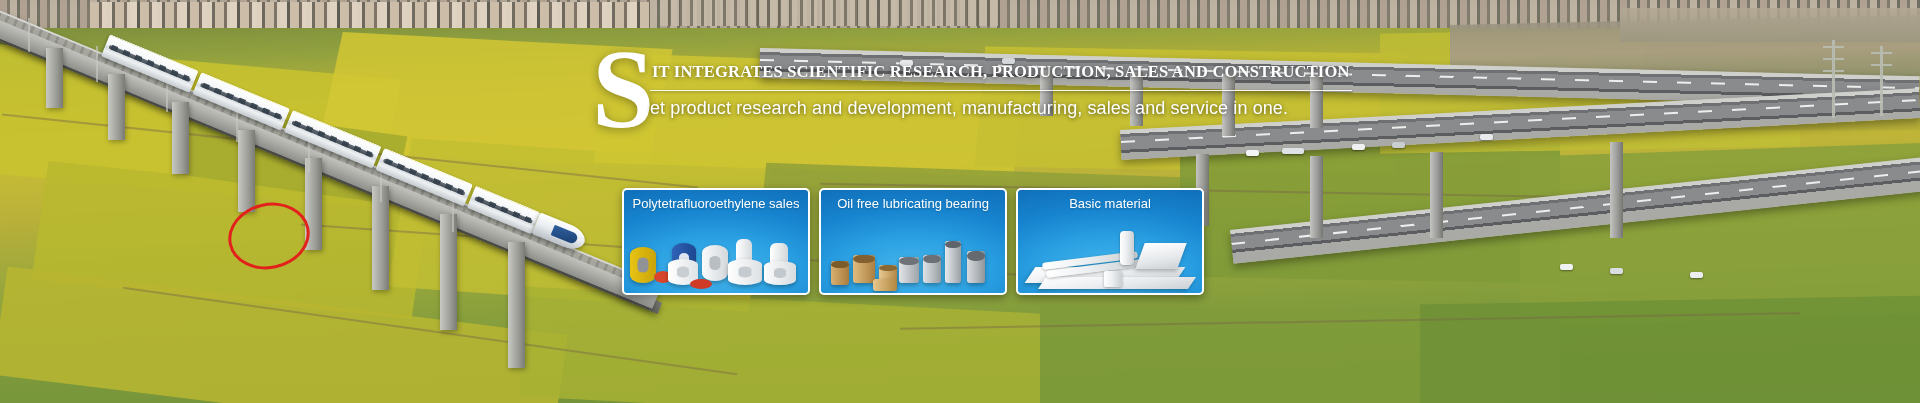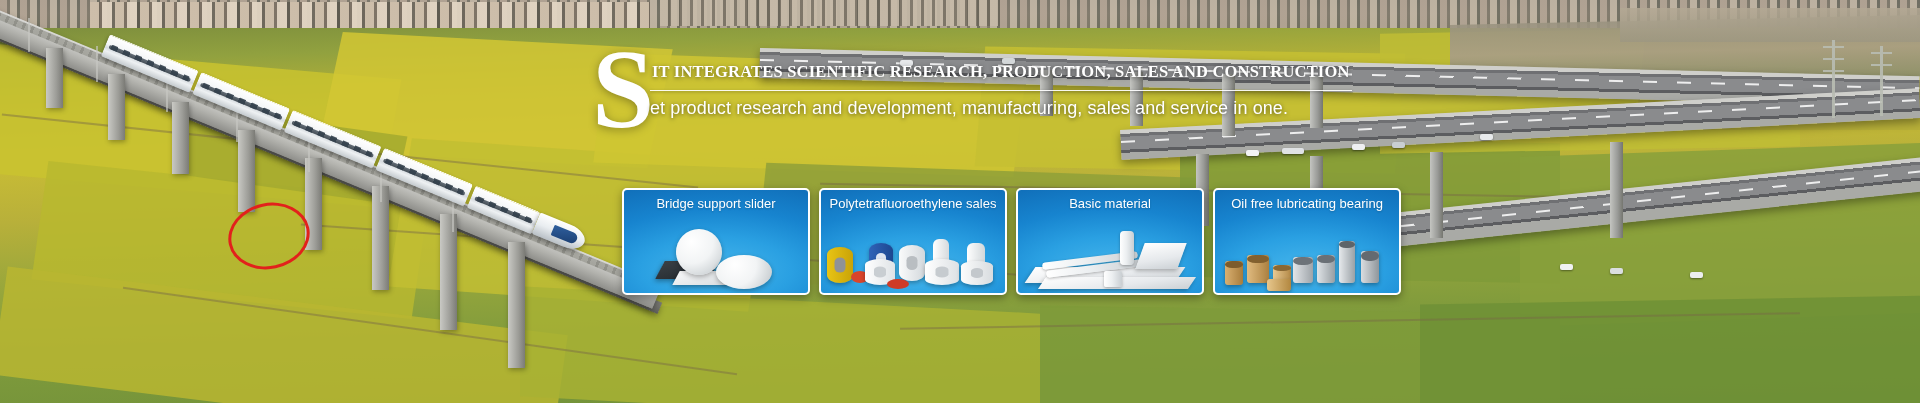--- a/index.html
+++ b/index.html
@@ -377,29 +377,20 @@
 
   <div class="copy">
     <div class="dropcap">S</div>
     <div class="headline">IT INTEGRATES SCIENTIFIC RESEARCH, PRODUCTION, SALES AND CONSTRUCTION</div>
     <div class="rule"></div>
     <div class="subline">et product research and development, manufacturing, sales and service in one.</div>
   </div>
 
   <div class="cards">
 
-    <div class="card">
-      <div class="card-title">Bridge support slider</div>
-      <div class="art">
-        <div class="plate" style="left:36px;top:40px;width:54px;height:18px;transform:skewX(-28deg);"></div>
-        <div class="plate light" style="left:52px;top:50px;width:56px;height:14px;transform:skewX(-28deg);"></div>
-        <div class="disc" style="left:52px;top:8px;width:46px;height:46px;"></div>
-        <div class="disc" style="left:92px;top:34px;width:56px;height:34px;"></div>
-      </div>
-    </div>
 
     <div class="card">
       <div class="card-title">Polytetrafluoroethylene sales</div>
       <div class="art">
         <div class="roll" style="left:6px;top:26px;width:26px;height:36px;background:linear-gradient(90deg,#e8c414,#c9a308);">
             <div class="hole" style="width:11px;height:15px;background:#8f9296;"></div>
           </div>
         <div class="ring" style="left:30px;top:50px;width:18px;height:12px;background:#d9452c;"></div>
         <div class="roll" style="left:48px;top:22px;width:24px;height:34px;background:linear-gradient(90deg,#2f63b8,#1d4790);">
             <div class="hole" style="width:10px;height:14px;"></div>
@@ -412,58 +403,58 @@
           </div>
         <div class="ring" style="left:66px;top:58px;width:22px;height:10px;background:#cf3b27;"></div>
         <div class="cone" style="left:112px;top:18px;width:16px;height:28px;background:linear-gradient(90deg,#ffffff,#d6dadd);"></div>
         <div class="roll" style="left:104px;top:38px;width:34px;height:26px;background:linear-gradient(90deg,#ffffff,#dde1e4);">
             <div class="hole" style="width:13px;height:11px;background:#c6cbcf;"></div>
           </div>
         <div class="cone" style="left:146px;top:22px;width:18px;height:24px;background:linear-gradient(90deg,#ffffff,#d2d7da);"></div>
         <div class="roll" style="left:140px;top:40px;width:32px;height:24px;background:linear-gradient(90deg,#fbfcfc,#d8dcdf);">
             <div class="hole" style="width:12px;height:10px;background:#c3c8cc;"></div>
           </div>
+      </div>
+    </div>
+
+    <div class="card">
+      <div class="card-title">Oil free lubricating bearing</div>
+      <div class="art">
+        <div class="bush" style="left:10px;top:40px;width:18px;height:24px;background:linear-gradient(90deg,#d9b071,#a87c3c);">
+            <div class="rim" style="background:#7d5c2c;"></div>
+          </div>
+        <div class="bush" style="left:32px;top:34px;width:22px;height:28px;background:linear-gradient(90deg,#e0bb80,#ab8040);">
+            <div class="rim" style="background:#82602f;"></div>
+          </div>
+        <div class="bush" style="left:58px;top:44px;width:18px;height:20px;background:linear-gradient(90deg,#e8c992,#b48a48);">
+            <div class="rim" style="background:#8a6834;"></div>
+          </div>
+        <div class="bush" style="left:78px;top:36px;width:20px;height:26px;background:linear-gradient(90deg,#e2e5e8,#9ea4a9);">
+            <div class="rim" style="background:#6d7379;"></div>
+          </div>
+        <div class="bush" style="left:102px;top:34px;width:18px;height:28px;background:linear-gradient(90deg,#dfe3e6,#979ea3);">
+            <div class="rim" style="background:#6a7076;"></div>
+          </div>
+        <div class="bush" style="left:124px;top:20px;width:16px;height:42px;background:linear-gradient(90deg,#e6e9ec,#9aa1a6);">
+            <div class="rim" style="height:16%;background:#5e6469;"></div>
+          </div>
+        <div class="bush" style="left:146px;top:30px;width:18px;height:32px;background:linear-gradient(90deg,#dadde0,#8f969b);">
+            <div class="rim" style="background:#646a70;"></div>
+          </div>
+        <div class="bush" style="left:52px;top:58px;width:24px;height:12px;background:linear-gradient(90deg,#e7c78d,#b2873f);"></div>
       </div>
     </div>
 
     <div class="card">
       <div class="card-title">Basic material</div>
       <div class="art">
         <div class="sheet" style="left:12px;top:46px;width:150px;height:16px;transform:skewX(-34deg);"></div>
         <div class="sheet" style="left:24px;top:56px;width:150px;height:12px;transform:skewX(-34deg);"></div>
         <div class="rod" style="left:24px;top:36px;width:96px;height:7px;transform:rotate(-7deg);"></div>
         <div class="rod" style="left:28px;top:44px;width:96px;height:7px;transform:rotate(-7deg);"></div>
         <div class="rod" style="left:102px;top:10px;width:14px;height:34px;border-radius:4px;"></div>
         <div class="sheet" style="left:122px;top:22px;width:42px;height:26px;transform:skewX(-20deg);"></div>
         <div class="rod" style="left:86px;top:50px;width:18px;height:16px;border-radius:2px;"></div>
       </div>
     </div>
 
-    <div class="card">
-      <div class="card-title">Oil free lubricating bearing</div>
-      <div class="art">
-        <div class="bush" style="left:10px;top:40px;width:18px;height:24px;background:linear-gradient(90deg,#d9b071,#a87c3c);">
-            <div class="rim" style="background:#7d5c2c;"></div>
-          </div>
-        <div class="bush" style="left:32px;top:34px;width:22px;height:28px;background:linear-gradient(90deg,#e0bb80,#ab8040);">
-            <div class="rim" style="background:#82602f;"></div>
-          </div>
-        <div class="bush" style="left:58px;top:44px;width:18px;height:20px;background:linear-gradient(90deg,#e8c992,#b48a48);">
-            <div class="rim" style="background:#8a6834;"></div>
-          </div>
-        <div class="bush" style="left:78px;top:36px;width:20px;height:26px;background:linear-gradient(90deg,#e2e5e8,#9ea4a9);">
-            <div class="rim" style="background:#6d7379;"></div>
-          </div>
-        <div class="bush" style="left:102px;top:34px;width:18px;height:28px;background:linear-gradient(90deg,#dfe3e6,#979ea3);">
-            <div class="rim" style="background:#6a7076;"></div>
-          </div>
-        <div class="bush" style="left:124px;top:20px;width:16px;height:42px;background:linear-gradient(90deg,#e6e9ec,#9aa1a6);">
-            <div class="rim" style="height:16%;background:#5e6469;"></div>
-          </div>
-        <div class="bush" style="left:146px;top:30px;width:18px;height:32px;background:linear-gradient(90deg,#dadde0,#8f969b);">
-            <div class="rim" style="background:#646a70;"></div>
-          </div>
-        <div class="bush" style="left:52px;top:58px;width:24px;height:12px;background:linear-gradient(90deg,#e7c78d,#b2873f);"></div>
-      </div>
-    </div>
-
   </div>
 </div>
 
 </body></html>

